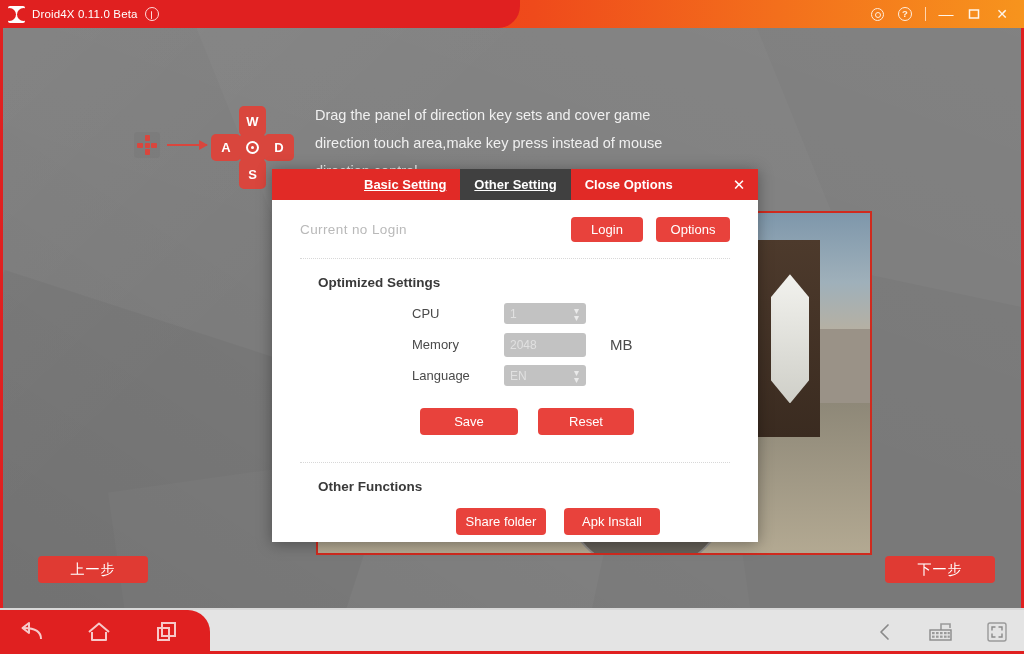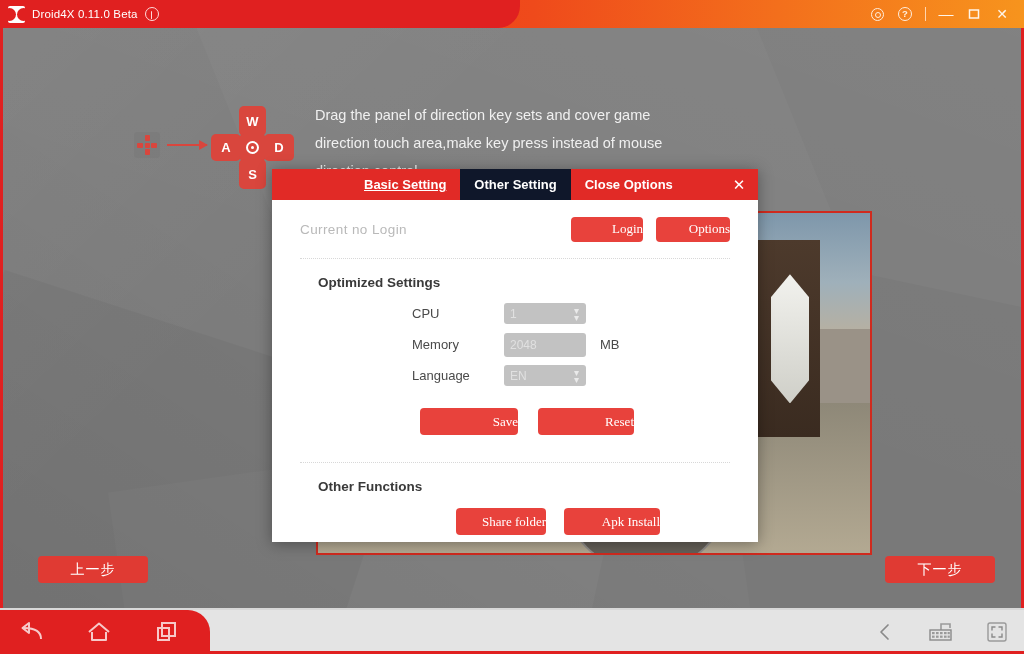--- a/index.html
+++ b/index.html
@@ -301,21 +301,21 @@
   .dlg-tab {
     display: flex; align-items: center;
     padding: 0 14px;
     color: #ffffff;
     font-size: 13px;
     font-weight: bold;
     cursor: pointer;
     white-space: nowrap;
   }
   .dlg-tab.first { margin-left: 78px; text-decoration: underline; }
-  .dlg-tab.active { background: #0f172a; }
+  .dlg-tab.active { background: #404040; text-decoration: underline; }
   .dlg-close {
     position: absolute; right: 0; top: 0;
     width: 38px; height: 31px;
     display: flex; align-items: center; justify-content: center;
     color: #ffffff; font-size: 15px;
     cursor: pointer;
   }
   .dlg-body {
     position: relative;
     padding: 0 28px;
@@ -331,22 +331,21 @@
     letter-spacing: .4px;
     flex: 1;
   }
   .btn {
     background: #e8423c;
     color: #ffffff;
     border: none;
     border-radius: 4px;
     font-size: 13px;
     cursor: pointer;
-    font-family: Liberation Serif, serif;
-    text-align: right;
+    font-family: Liberation Sans, sans-serif;
   }
   .btn-login    { width: 72px; height: 25px; margin-right: 13px; }
   .btn-register { width: 74px; height: 25px; }
   .divider {
     border-top: 1px dotted #d8d8d8;
     margin: 0;
   }
   .sec-title {
     font-size: 13.5px;
     font-weight: bold;
@@ -384,22 +383,22 @@
   .fctl-input {
     width: 82px; height: 21px;
     background: #c2c2c2;
     border: none; border-radius: 3px;
     color: #e0e0e0;
     font-size: 12px;
     padding: 12px 6px;
     font-family: "Liberation Sans", sans-serif;
   }
   .unit {
-    font-size: 13px; color: #4a4a4a;
-    margin-left: 14px;
+    font-size: 15px; color: #4a4a4a;
+    margin-left: 24px;
   }
   .btn-row {
     display: flex; align-items: center;
     padding: 17px 0 0 120px;
   }
   .btn-save  { width: 98px; height: 27px; margin-right: 20px; }
   .btn-reset { width: 96px; height: 27px; }
   .divider2 {
     border-top: 1px dotted #d8d8d8;
     margin-top: 27px;

